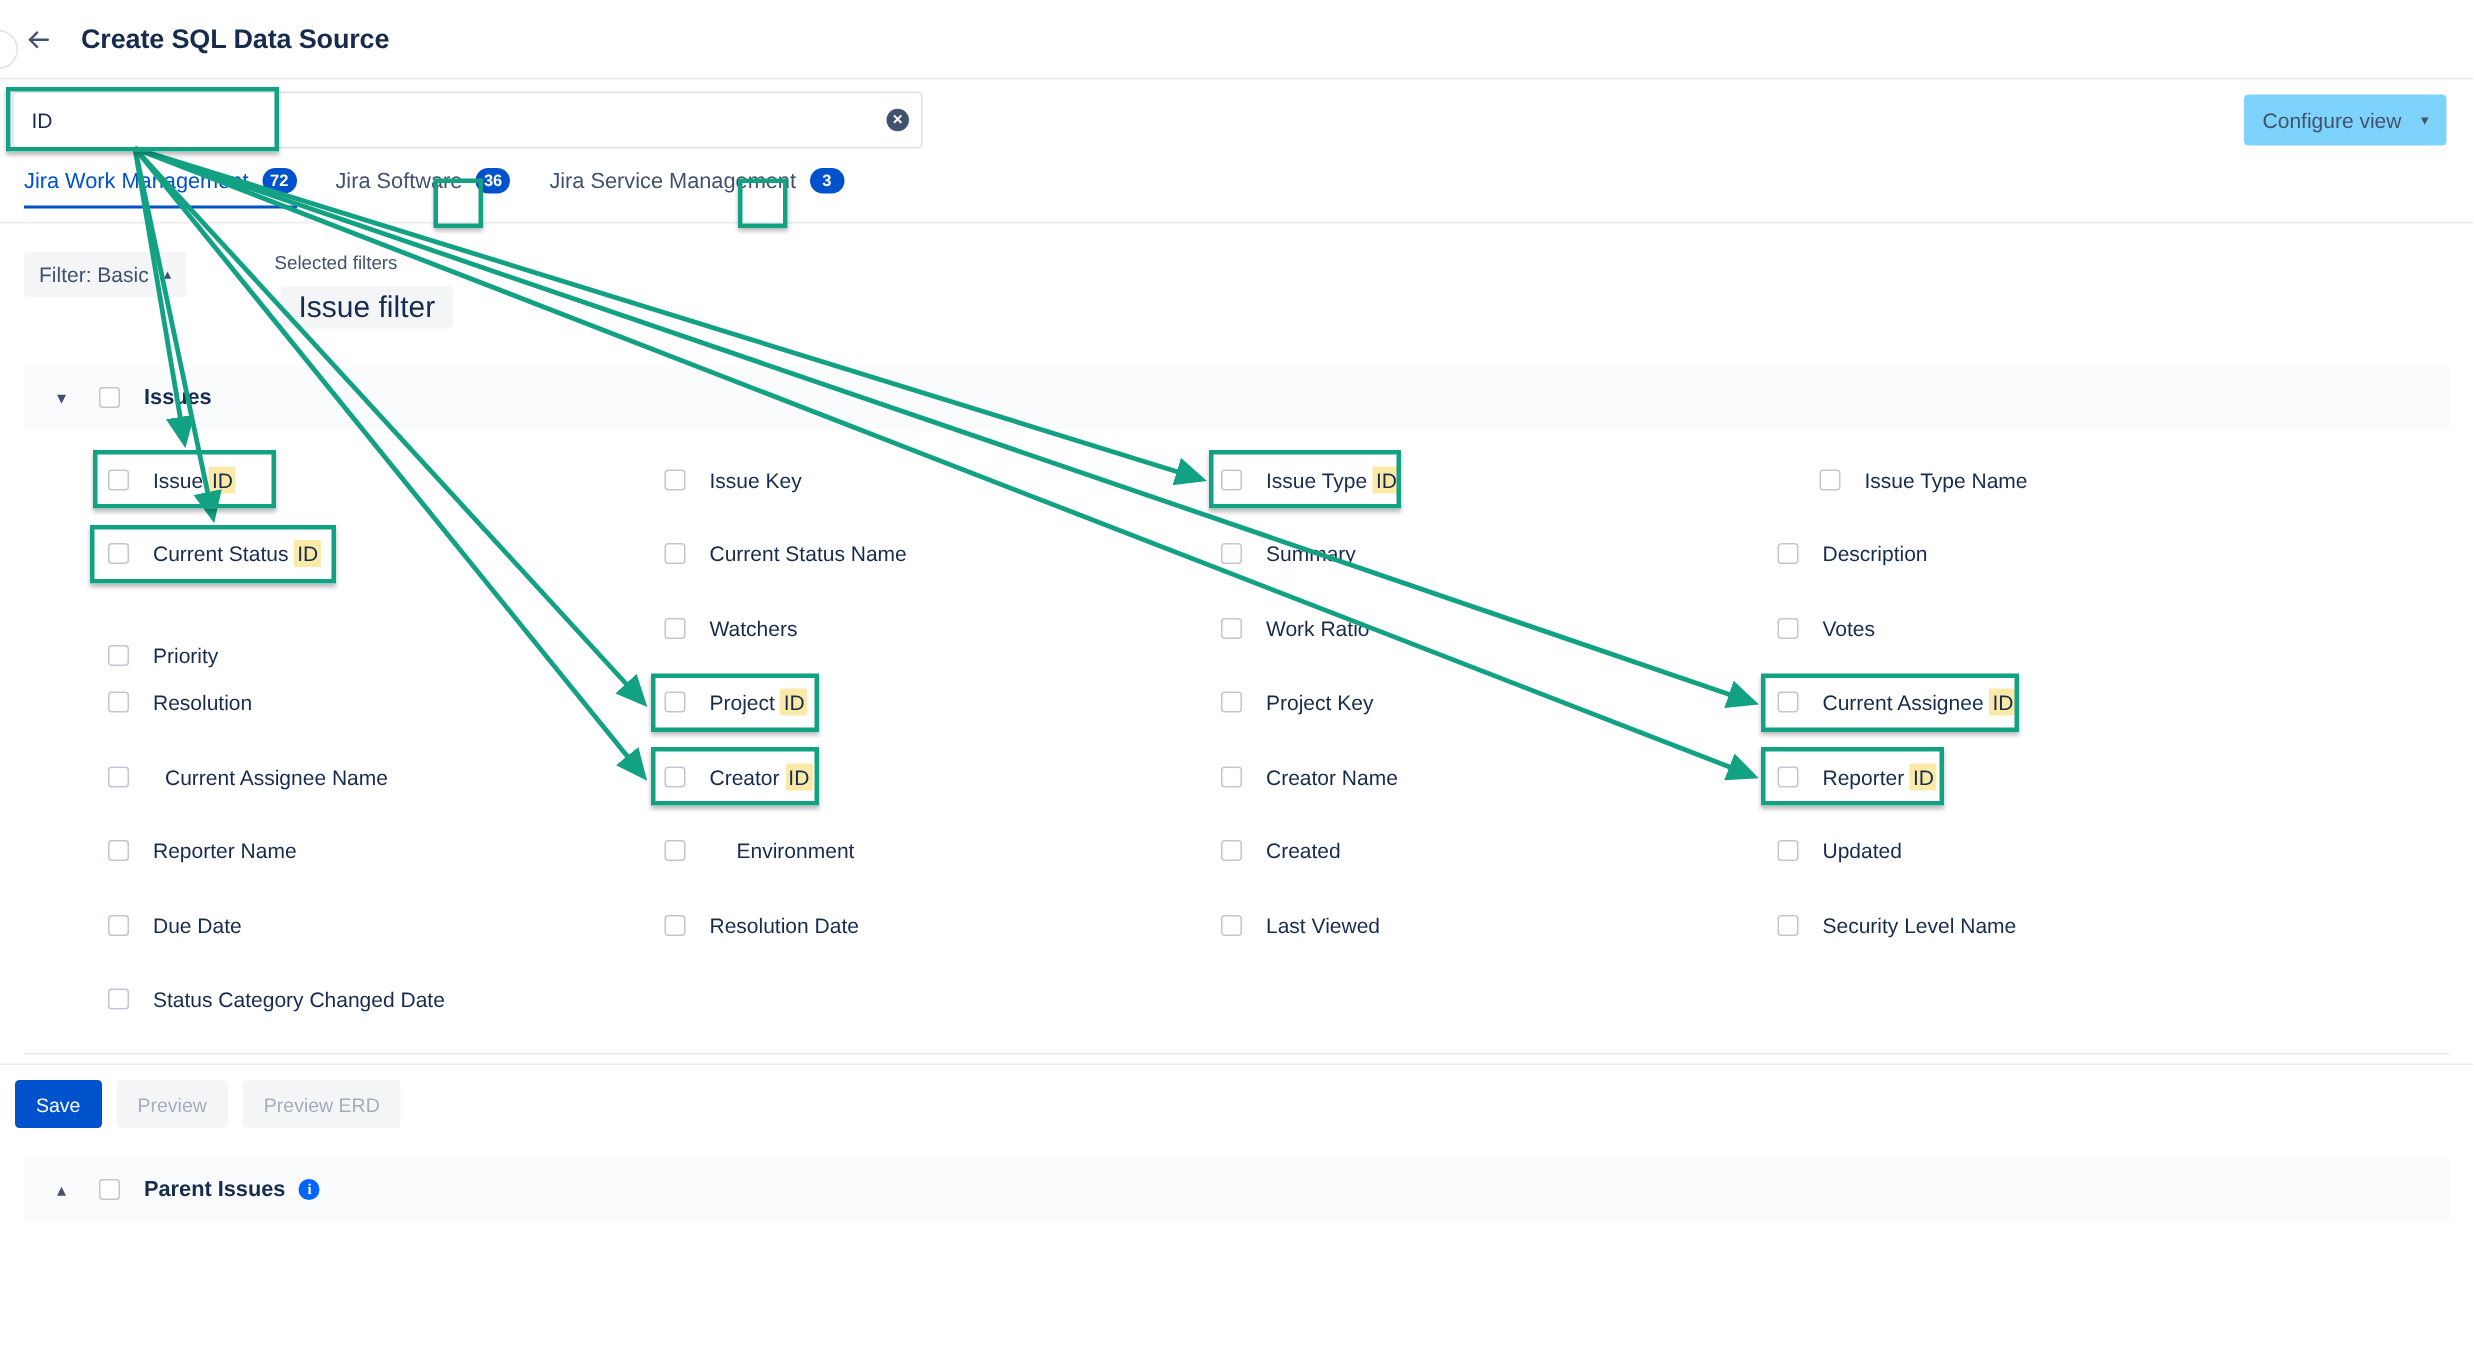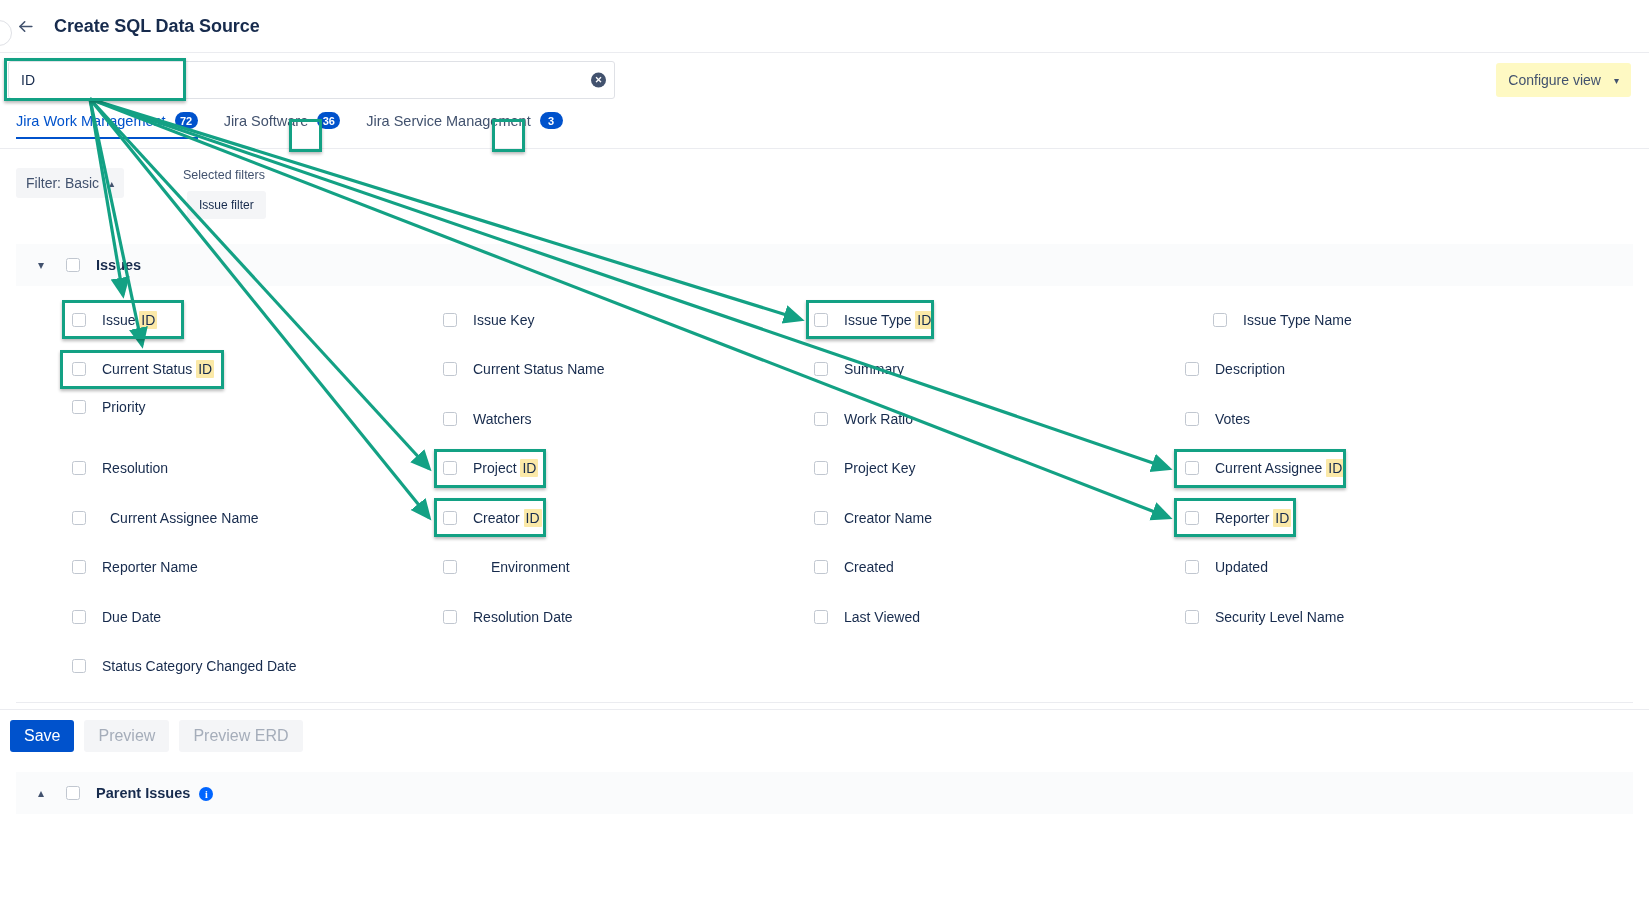--- a/index.html
+++ b/index.html
@@ -49,21 +49,21 @@
   .clear-btn {
     position:absolute; right:9px; top:50%; transform:translateY(-50%);
     width:15px; height:15px; border-radius:50%;
     background:#42526e; color:#fff;
     display:flex; align-items:center; justify-content:center;
     font-size:9px; line-height:1; cursor:pointer; font-weight:700;
   }
   .configure-view {
     position:absolute; right:18px; top:10px;
     height:34px; padding:0 12px;
-    background:#fef9c3; border:none; border-radius:3px;
+    background:#7dd3fc; border:none; border-radius:3px;
     display:flex; align-items:center; gap:13px;
     font-size:14px; color:#42526e; cursor:pointer;
     font-family:"Liberation Sans", sans-serif;
   }
   .configure-view .chev { font-size:10px; color:#42526e; }
 
   
   .tabs {
     position:absolute; left:0; top:112px; width:1649px; height:37px;
     border-bottom:1px solid #ebecf0;
@@ -96,21 +96,21 @@
   }
   .filter-basic .chev { font-size:10px; }
   .selected-filters-label {
     position:absolute; left:183px; top:10px;
     font-size:12.5px; color:#42526e;
   }
   .issue-filter-chip {
     position:absolute; left:187px; top:33px; height:28px; padding:0 12px;
     background:#f4f5f7; border-radius:3px;
     display:flex; align-items:center;
-    font-size:12px; color:#172b4d; cursor:pointer;
+    font-size:20px; color:#172b4d; cursor:pointer;
   }
 
   
   .section-header {
     position:absolute; left:16px; width:1617px; height:42px;
     background:#fafbfc;
     display:flex; align-items:center;
   }
   .section-chev {
     width:50px; display:flex; align-items:center; justify-content:center;
@@ -140,21 +140,21 @@
   .hl { background:#fbe9a8; padding:1px 2px; border-radius:1px; }
 
   
   .bottombar {
     position:absolute; left:0; bottom:0; width:1649px; height:53px;
     background:#fff; border-top:1px solid #ebecf0;
     display:flex; align-items:center; gap:10px; padding-left:10px;
   }
   .btn {
     height:32px; padding:0 14px; border:none; border-radius:3px;
-    font-size:16px; font-family:"Liberation Sans", sans-serif; cursor:pointer;
+    font-size:13px; font-family:"Liberation Sans", sans-serif; cursor:pointer;
   }
   .btn-primary { background:#0052cc; color:#fff; font-weight:500; }
   .btn-disabled { background:#f4f5f7; color:#a5adba; cursor:not-allowed; }
 
   
   .anno-layer {
     position:absolute; left:0; top:0; width:1649px; height:902px;
     pointer-events:none; z-index:50;
   }
   .anno-box {
@@ -244,21 +244,21 @@
         <span class="field-label">Current Status Name</span>
       </div>
       <div class="field" style="left: 814px; top: 359px;">
         <div class="cbx"></div>
         <span class="field-label">Summary</span>
       </div>
       <div class="field" style="left: 1185px; top: 359px;">
         <div class="cbx"></div>
         <span class="field-label">Description</span>
       </div>
-      <div class="field" style="left: 72px; top: 397px;">
+      <div class="field" style="left: 72px; top: 427px;">
         <div class="cbx"></div>
         <span class="field-label">Priority</span>
       </div>
       <div class="field" style="left: 443px; top: 409px;">
         <div class="cbx"></div>
         <span class="field-label">Watchers</span>
       </div>
       <div class="field" style="left: 814px; top: 409px;">
         <div class="cbx"></div>
         <span class="field-label">Work Ratio</span>

